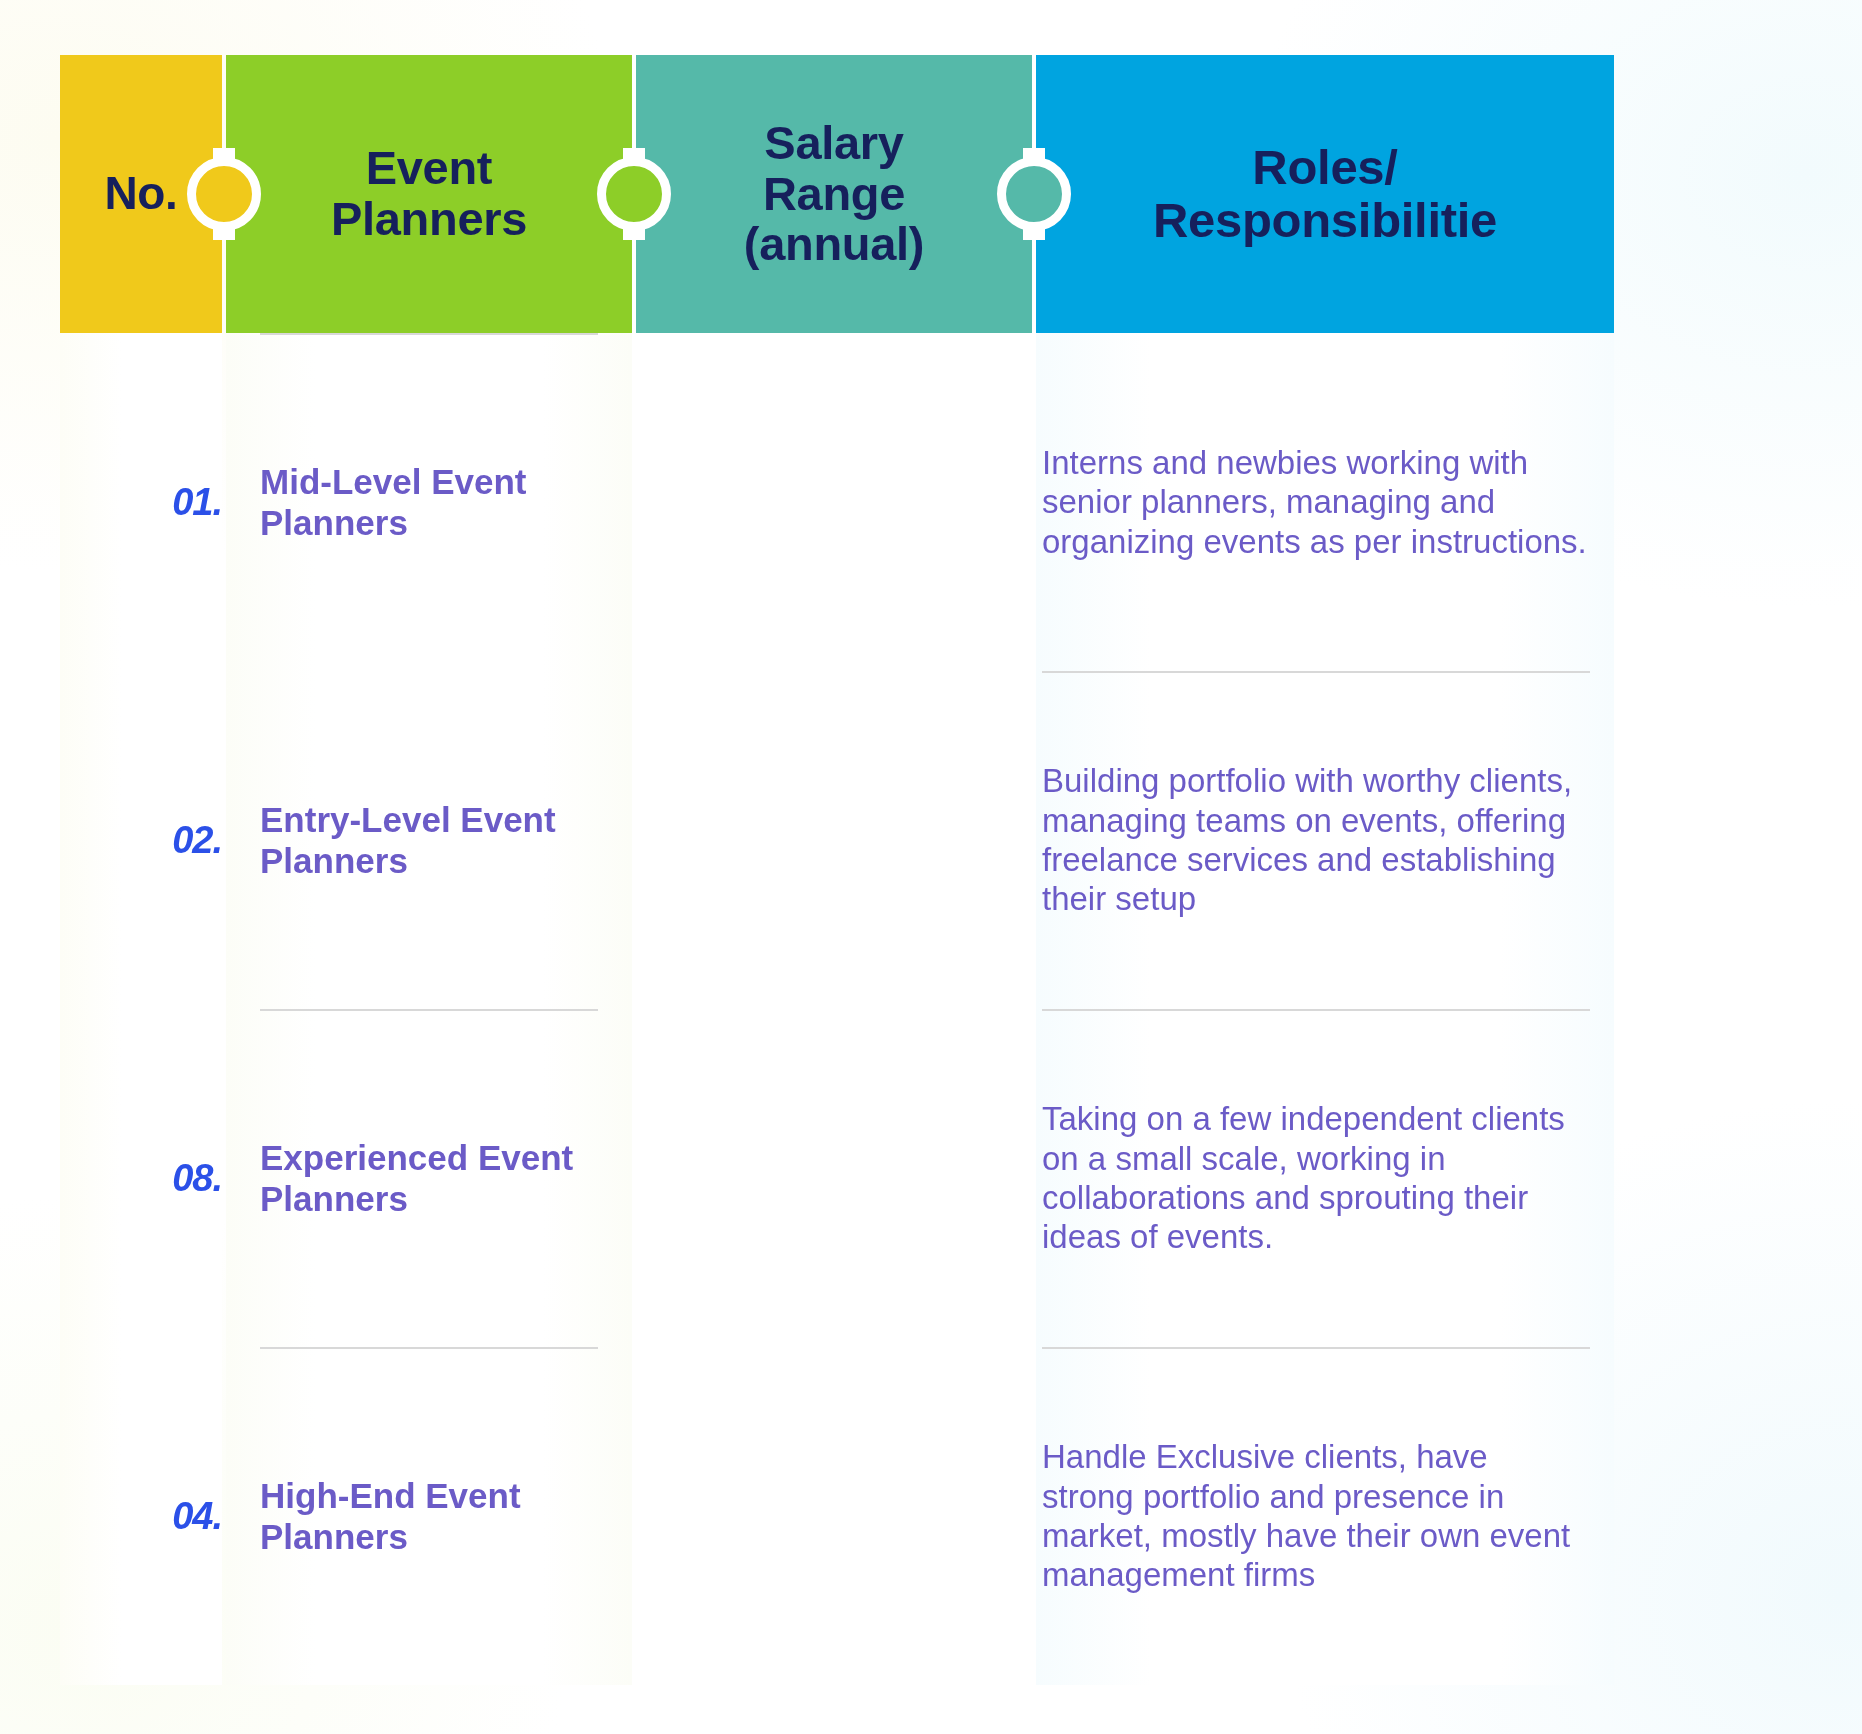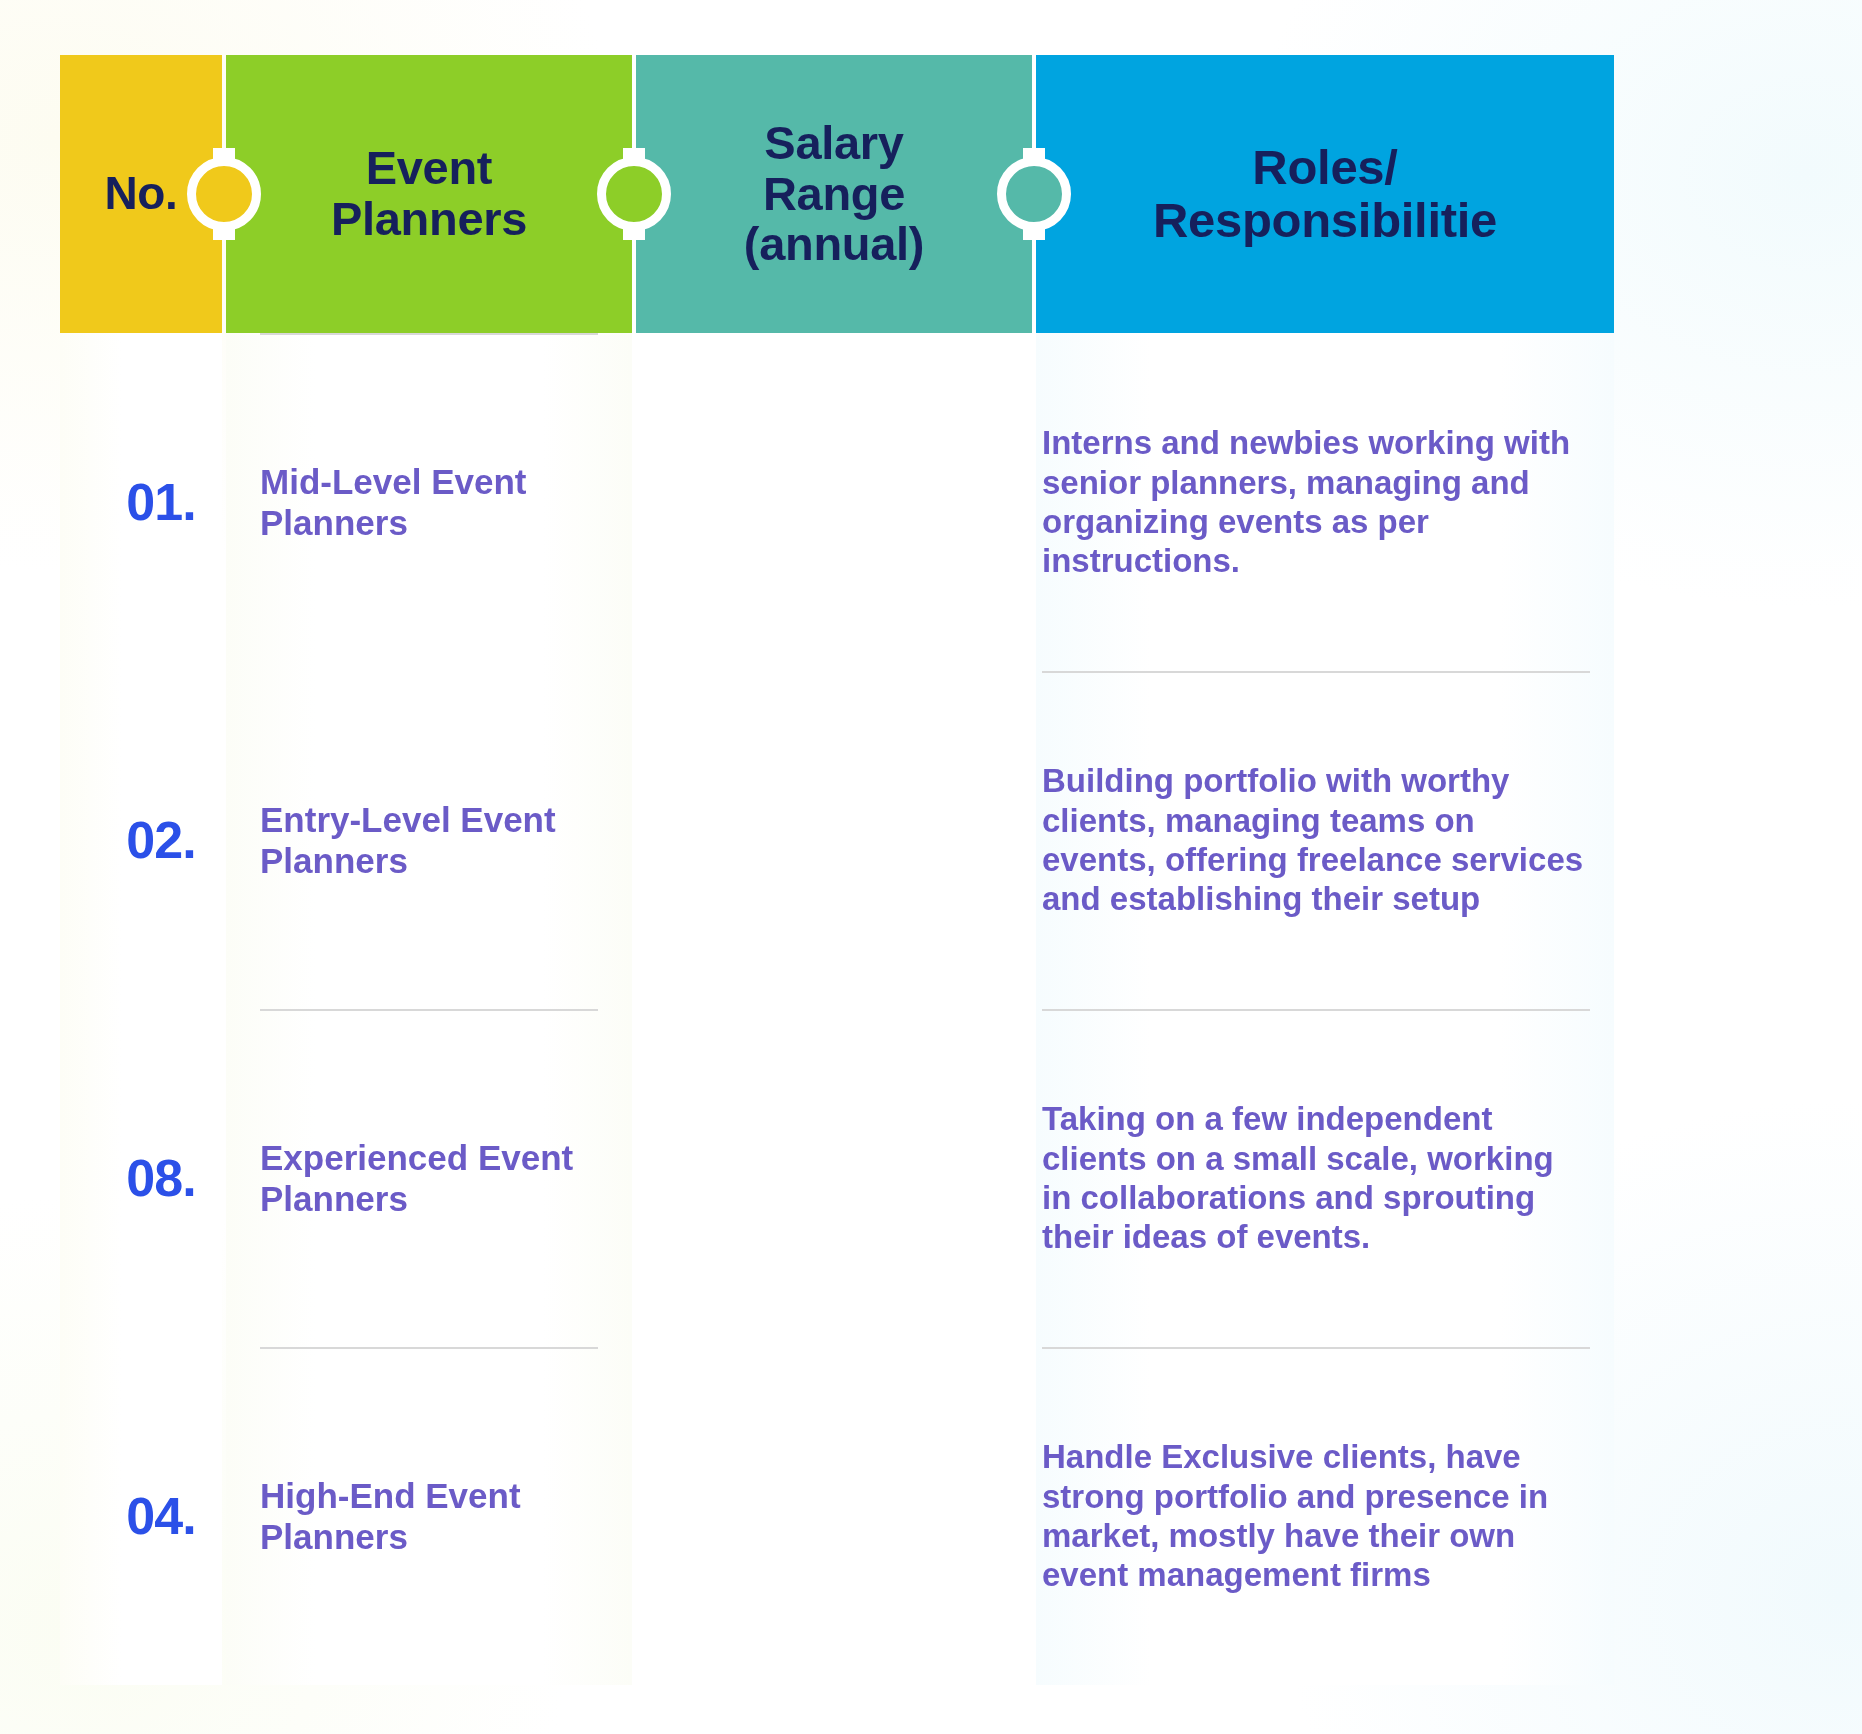--- a/index.html
+++ b/index.html
@@ -99,26 +99,27 @@
     content:"";
     position:absolute;
     left:34px;right:34px;top:0;
     height:2px;
     background:#d8d8d8;
   }
   .col-4 .cell.sep::before{left:6px;right:24px;}
 
   
   .num{
-    justify-content:center;
+    justify-content:flex-end;
     padding-left:40px;
     color:#2b50e8;
-    font-size:52px;
+    font-size:38px;
     font-weight:bold;
     letter-spacing:-1px;
+    font-style:italic;
   }
   
   .ptype{
     padding-left:34px;padding-right:22px;
     color:#6b5bc7;
     font-size:35px;
     font-weight:bold;
     line-height:1.18;
   }
   
@@ -127,21 +128,21 @@
     color:#6b5bc7;
     font-size:35px;
     font-weight:bold;
     line-height:1.18;
   }
   
   .desc{
     padding-left:6px;padding-right:26px;
     color:#6b5bc7;
     font-size:33px;
-    font-weight:bold;
+    font-weight:normal;
     line-height:1.19;
   }
 </style>
 </head>
 <body>
 
 <div id="canvas">
   <div class="table">
 
     <div class="col col-1">

